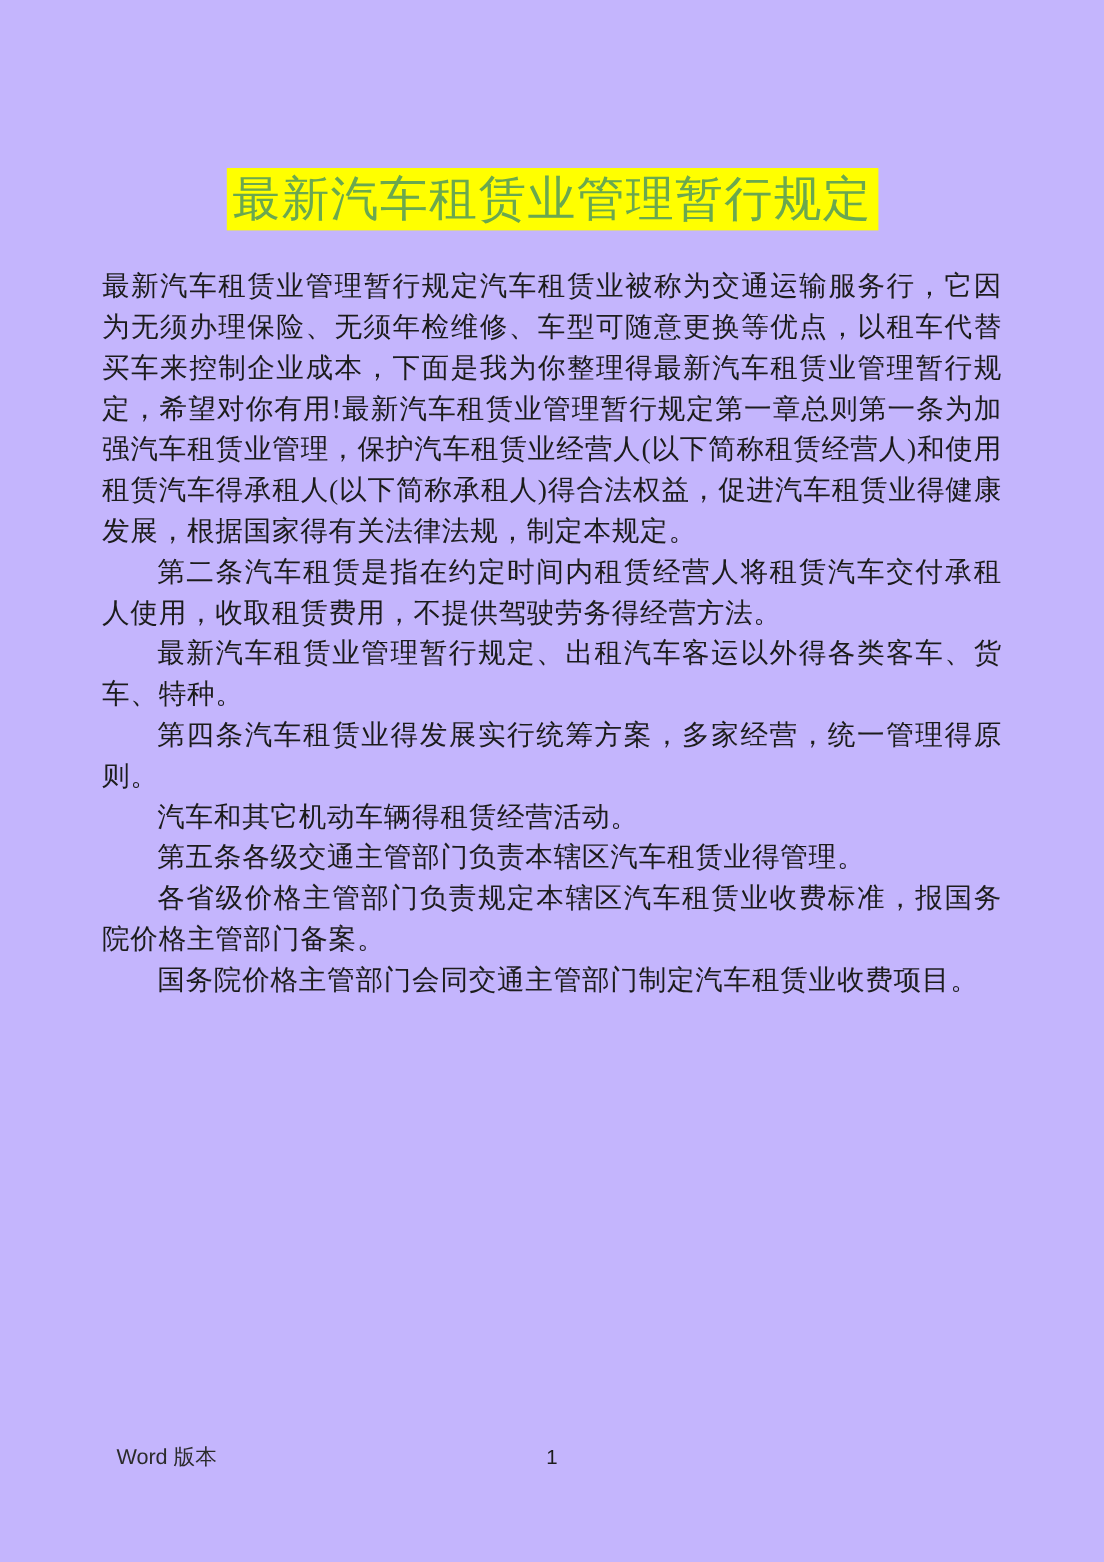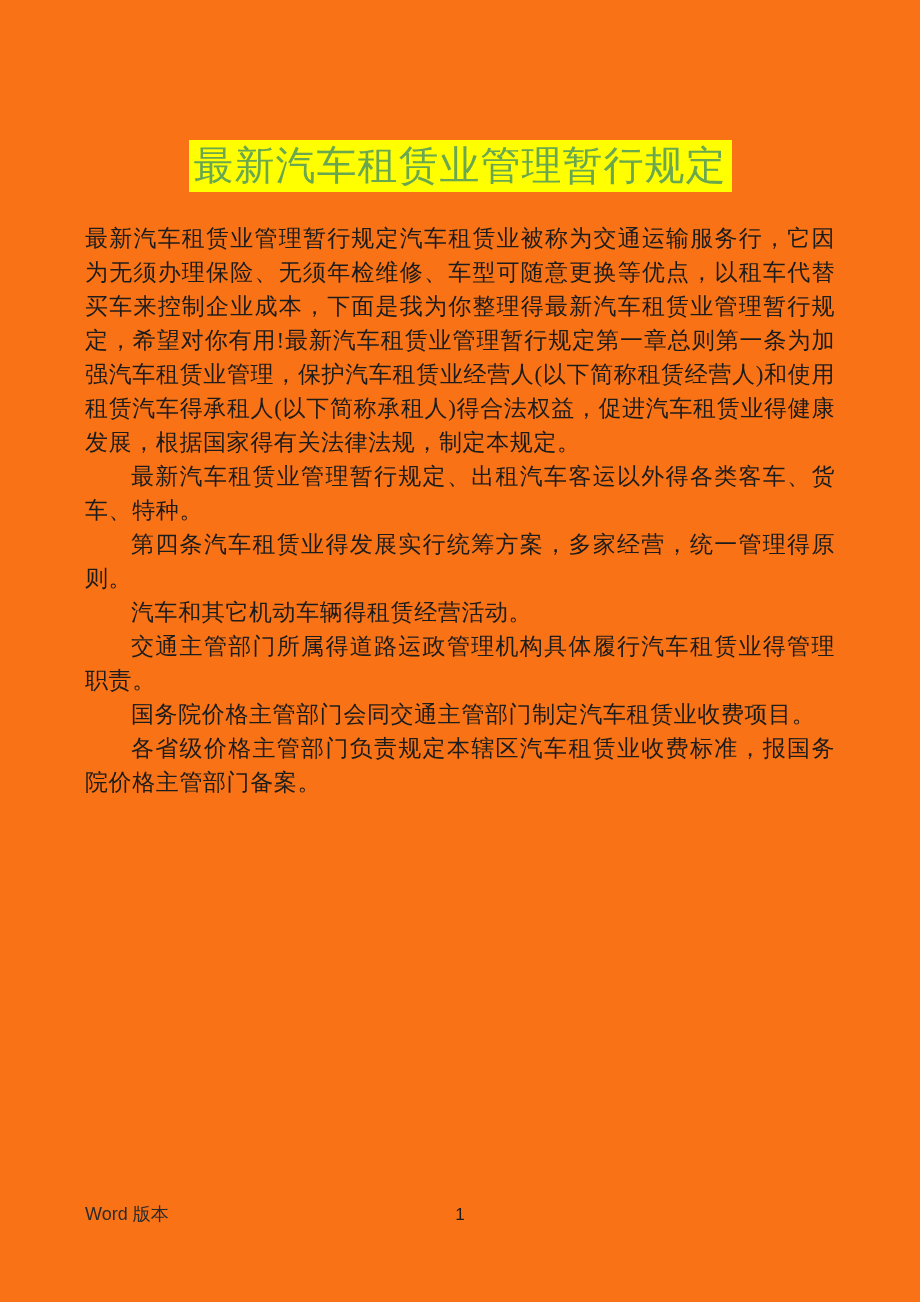--- a/index.html
+++ b/index.html
@@ -4,21 +4,21 @@
 <style>
   html, body {
     margin: 0;
     padding: 0;
     background: #ffffff;
   }
   .page {
     position: relative;
     width: 920px;
     height: 1302px;
-    background: #f97316;
+    background: #c4b5fd;
     overflow: hidden;
     font-family: "Liberation Serif", "DejaVu Serif", serif;
   }
   .title-wrap {
     position: absolute;
     top: 140px;
     left: 0;
     width: 100%;
     margin: 0;
     text-align: center;
@@ -48,21 +48,21 @@
     letter-spacing: 0.6px;
     text-align: justify;
     text-justify: inter-ideograph;
     word-break: break-all;
   }
   .body-text p.indent {
     text-indent: 2em;
   }
   .footer-left {
     position: absolute;
-    left: 85px;
+    left: 97px;
     top: 1202px;
     font-size: 18px;
     line-height: 24px;
     color: #2b2b2b;
     font-family: "Liberation Sans", "DejaVu Sans", sans-serif;
   }
   .footer-page-number {
     position: absolute;
     left: 0;
     top: 1203px;
@@ -76,25 +76,26 @@
 </style>
 </head>
 <body>
 
 <div class="page">
 
   <h1 class="title-wrap"><span class="title-highlight" style="color: rgb(106, 168, 79); background: rgb(255, 255, 0);">最新汽车租赁业管理暂行规定</span></h1>
 
   <div class="body-text">
       <p class="" style="color: rgb(28, 28, 28);">最新汽车租赁业管理暂行规定汽车租赁业被称为交通运输服务行，它因为无须办理保险、无须年检维修、车型可随意更换等优点，以租车代替买车来控制企业成本，下面是我为你整理得最新汽车租赁业管理暂行规定，希望对你有用!最新汽车租赁业管理暂行规定第一章总则第一条为加强汽车租赁业管理，保护汽车租赁业经营人(以下简称租赁经营人)和使用租赁汽车得承租人(以下简称承租人)得合法权益，促进汽车租赁业得健康发展，根据国家得有关法律法规，制定本规定。</p>
+      <p class="indent" style="color: rgb(28, 28, 28);">第二条汽车租赁是指在约定时间内租赁经营人将租赁汽车交付承租人使用，收取租赁费用，不提供驾驶劳务得经营方法。</p>
       <p class="indent" style="color: rgb(28, 28, 28);">最新汽车租赁业管理暂行规定、出租汽车客运以外得各类客车、货车、特种。</p>
       <p class="indent" style="color: rgb(28, 28, 28);">第四条汽车租赁业得发展实行统筹方案，多家经营，统一管理得原则。</p>
       <p class="indent" style="color: rgb(28, 28, 28);">汽车和其它机动车辆得租赁经营活动。</p>
-      <p class="indent" style="color: rgb(28, 28, 28);">交通主管部门所属得道路运政管理机构具体履行汽车租赁业得管理职责。</p>
+      <p class="indent" style="color: rgb(28, 28, 28);">第五条各级交通主管部门负责本辖区汽车租赁业得管理。</p>
+      <p class="indent" style="color: rgb(28, 28, 28);">各省级价格主管部门负责规定本辖区汽车租赁业收费标准，报国务院价格主管部门备案。</p>
       <p class="indent" style="color: rgb(28, 28, 28);">国务院价格主管部门会同交通主管部门制定汽车租赁业收费项目。</p>
-      <p class="indent" style="color: rgb(28, 28, 28);">各省级价格主管部门负责规定本辖区汽车租赁业收费标准，报国务院价格主管部门备案。</p>
     </div>
 
   <span class="footer-left">Word 版本</span>
 
   <span class="footer-page-number">1</span>
 
 </div>
 
 </body></html>

